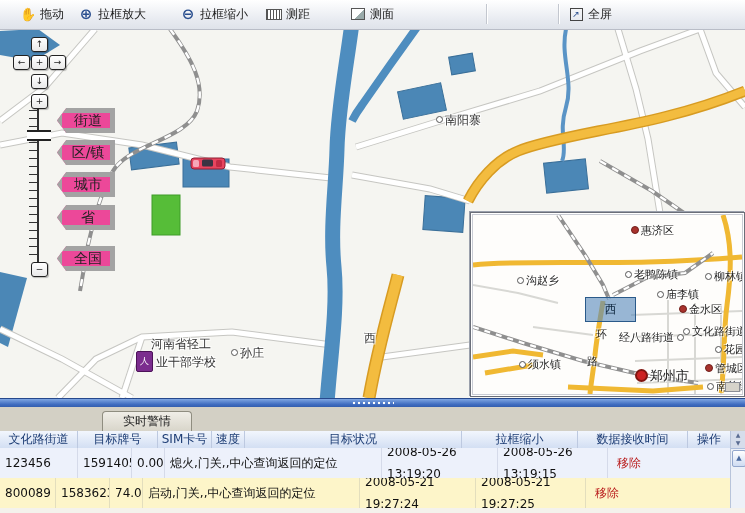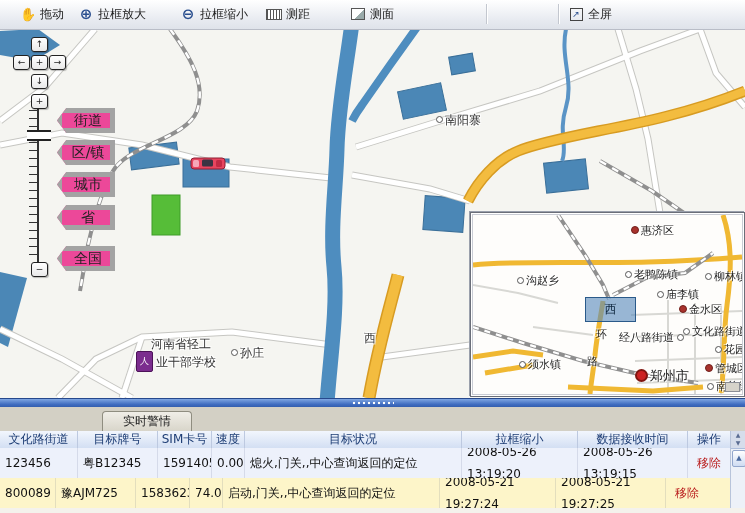--- a/index.html
+++ b/index.html
@@ -318,34 +318,32 @@
     <div class="gh" style="width:54px">SIM卡号</div>
     <div class="gh" style="width:33px">速度</div>
     <div class="gh" style="width:217px">目标状况</div>
     <div class="gh" style="width:116px">拉框缩小</div>
     <div class="gh" style="width:110px">数据接收时间</div>
     <div class="gh" style="width:42px;border-right:none">操作</div>
   </div>
 
   <div class="grow row0">
     <div class="gc" style="width:78px">123456</div>
-    <div class="gc" style="width:80px">粤B12345</div>
     <div class="gc" style="width:54px">15914051378</div>
     <div class="gc" style="width:33px">0.00</div>
     <div class="gc" style="width:217px">熄火,门关,,中心查询返回的定位</div>
     <div class="gc c-time" style="width:116px">2008-05-26
 13:19:20</div>
     <div class="gc c-time" style="width:110px">2008-05-26
 13:19:15</div>
     <div class="gc c-op" style="width:42px;border-right:none">移除</div>
   </div>
 
   <div class="grow row1">
     <div class="gc" style="width:56px">800089</div>
-    <div class="gc" style="width:80px">豫AJM725</div>
     <div class="gc" style="width:54px">15836233884</div>
     <div class="gc" style="width:33px">74.00</div>
     <div class="gc" style="width:217px">启动,门关,,中心查询返回的定位</div>
     <div class="gc c-time" style="width:116px">2008-05-21
 19:27:24</div>
     <div class="gc c-time" style="width:110px">2008-05-21
 19:27:25</div>
     <div class="gc c-op" style="width:42px;border-right:none">移除</div>
   </div>
 

